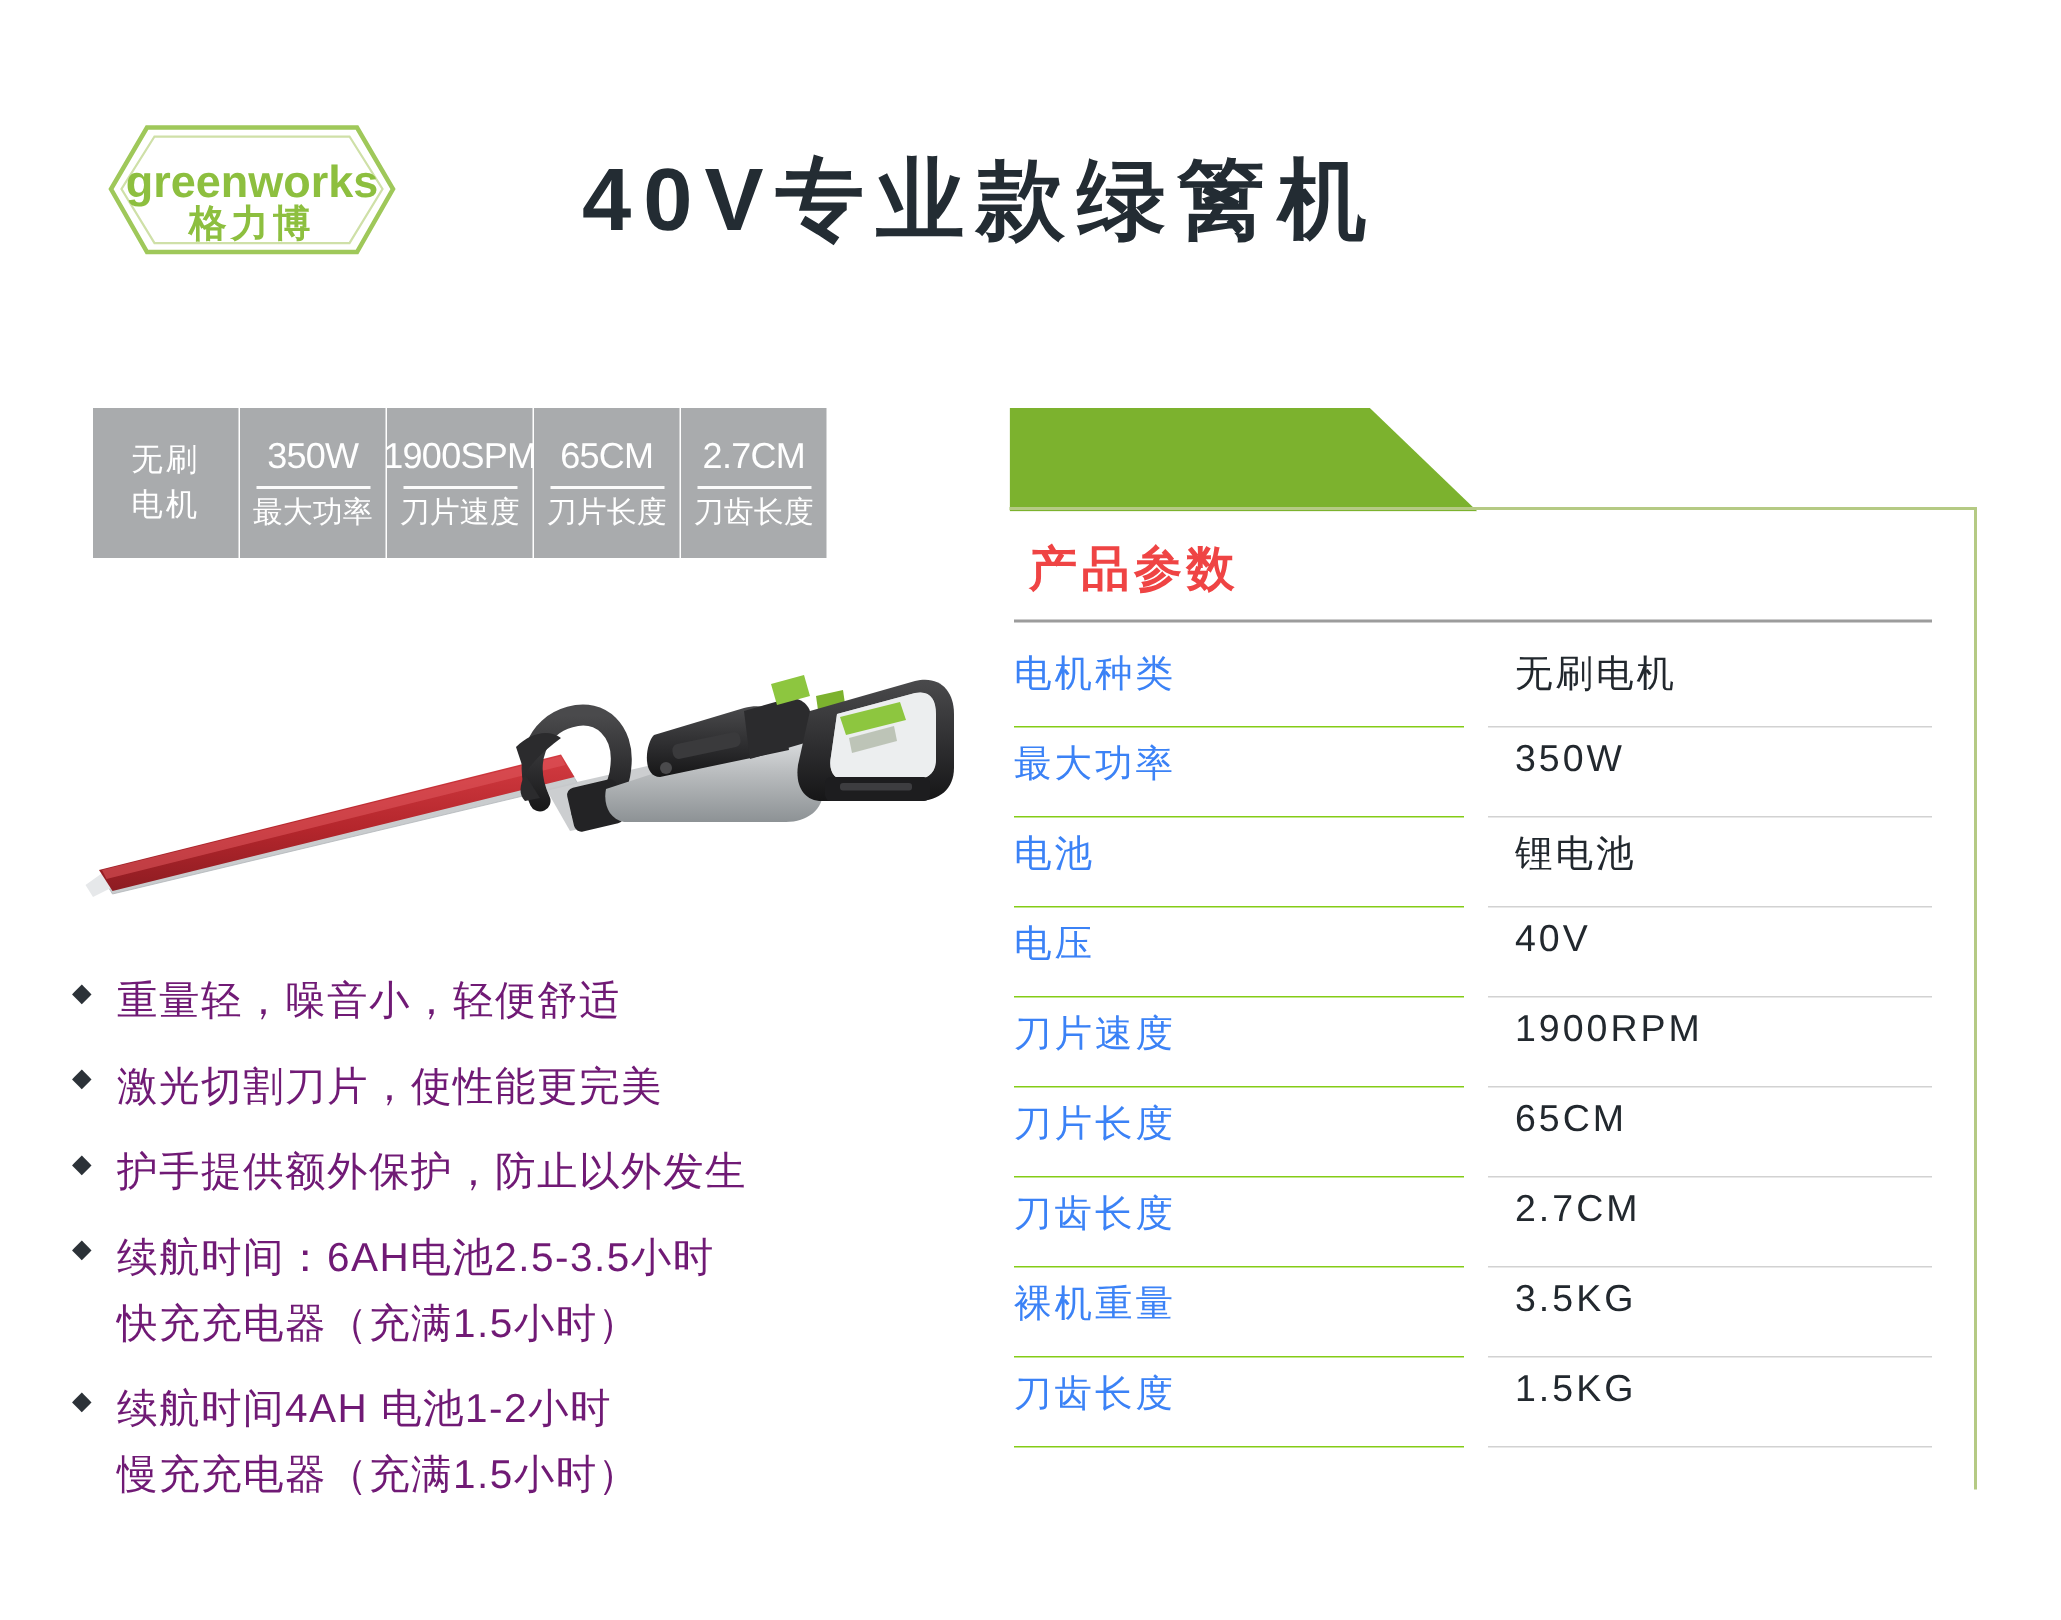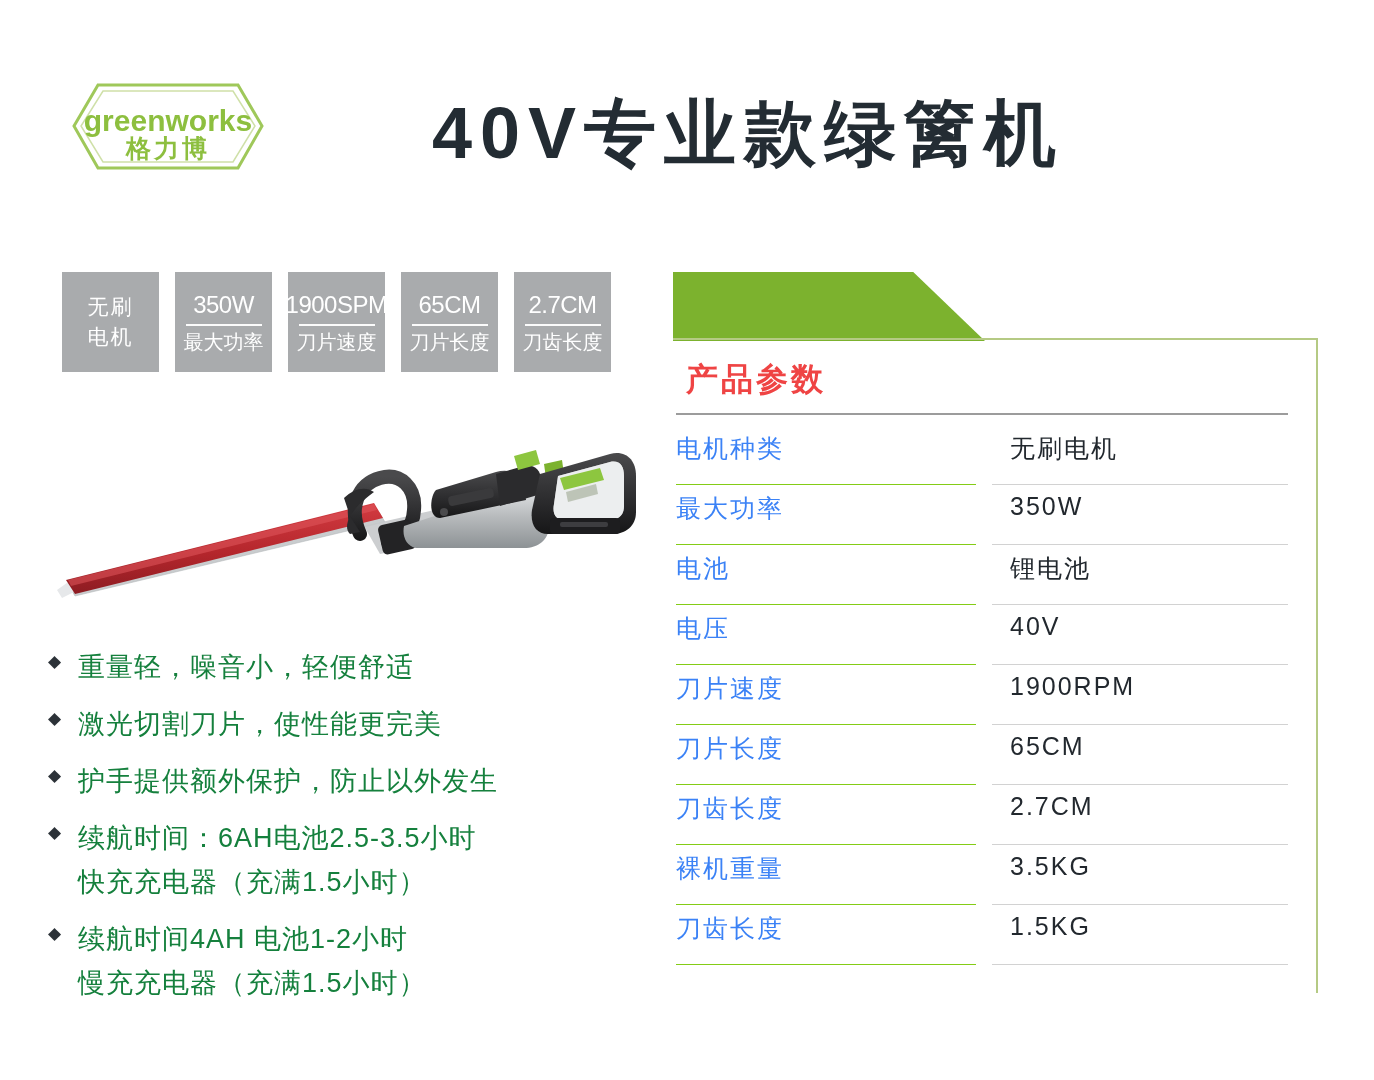--- a/index.html
+++ b/index.html
@@ -12,28 +12,27 @@
   .page{position:relative;width:1374px;height:1080px;background:#fff;}
 
   
   .logo{
     position:absolute;left:68px;top:79px;width:200px;height:95px;
   }
   .logo svg{display:block;width:200px;height:95px;}
 
   .page-title{
     position:absolute;left:388px;top:78px;width:900px;height:110px;
-    font-size:72px;font-weight:bold;color:#232c33;
+    font-size:59px;font-weight:bold;color:#232c33;
     letter-spacing:8px;line-height:110px;white-space:nowrap;
     font-family:"Liberation Sans","DejaVu Sans",sans-serif;
-    margin-left:44px;
-  }
-
-  
-  .badges{position:absolute;left:62px;top:272px;display:flex;gap:16px;}
+  }
+
+  
+  .badges{position:absolute;left:62px;top:272px;display:flex;gap:1px;}
   .badge{
     width:97px;height:100px;background:#a9abad;
     display:flex;flex-direction:column;align-items:center;justify-content:center;
     color:#ffffff;box-sizing:border-box;position:relative;
   }
   .badge .bvalue{
     font-size:24px;line-height:30px;white-space:nowrap;letter-spacing:-0.5px;
     text-align:center;
   }
   .badge .bdiv{
@@ -51,21 +50,21 @@
   .product svg{display:block;width:600px;height:200px;}
 
   
   .bullets{position:absolute;left:48px;top:645px;width:600px;}
   .bullet{display:flex;align-items:flex-start;margin-bottom:13px;}
   .bullet .dia{
     flex:0 0 auto;width:18px;margin-right:12px;margin-top:8px;
     font-size:17px;color:#2c3238;line-height:1;
   }
   .bullet .btxt{
-    font-size:27px;line-height:44px;color:#15803d;letter-spacing:1px;
+    font-size:27px;line-height:44px;color:#701a75;letter-spacing:1px;
     white-space:pre-line;
   }
 
   
   .banner{
     position:absolute;left:673px;top:272px;width:312px;height:69px;
     background:#7cb22e;
     clip-path:polygon(0 0, 77% 0, 100% 100%, 0 100%);
   }
   .card{

